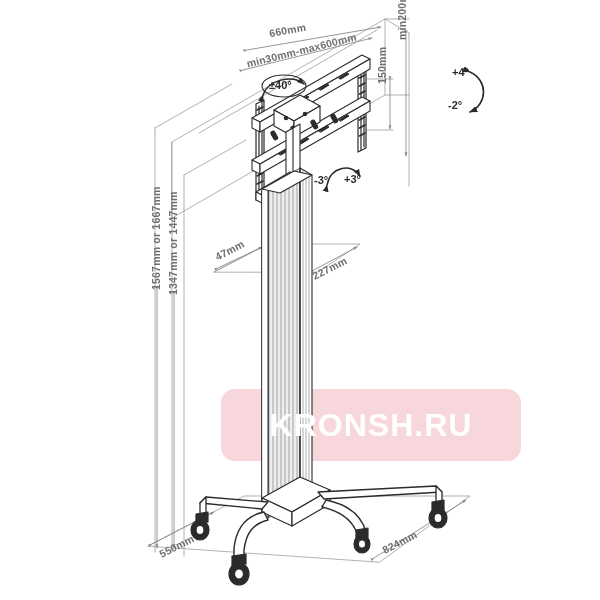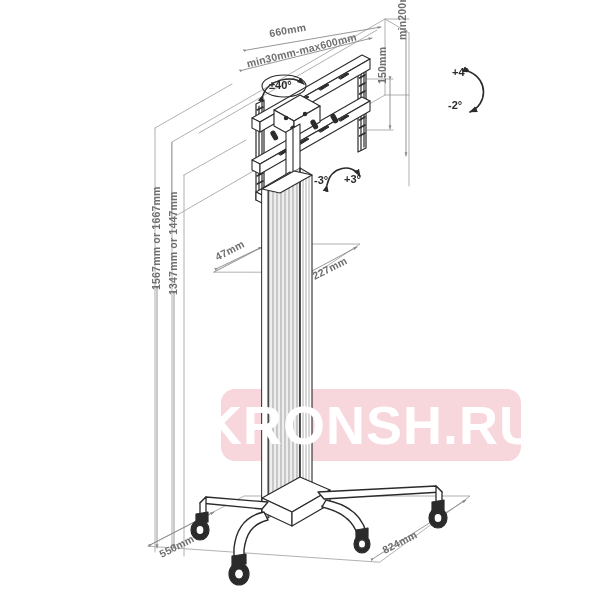--- a/index.html
+++ b/index.html
@@ -6,21 +6,21 @@
   body{width:600px;height:600px;overflow:hidden;
        font-family:"Liberation Sans","DejaVu Sans",sans-serif;}
   #stage{position:relative;width:600px;height:600px;background:#fff;}
   svg.draw{position:absolute;left:0;top:0;width:600px;height:600px;}
 
   
   #watermark{position:absolute;left:221px;top:389px;width:300px;height:72px;
              background:#f7d7dc;border-radius:14px;}
   #watermark-text{position:absolute;left:221px;top:389px;width:300px;height:72px;
                   display:flex;align-items:center;justify-content:center;
-                  color:#ffffff;font-size:54px;font-weight:bold;letter-spacing:1px;
+                  color:#ffffff;font-size:32px;font-weight:bold;letter-spacing:1px;
                   font-family:"Liberation Sans","DejaVu Sans",sans-serif;
                   white-space:nowrap;}
 
   
   .dim{position:absolute;color:#6f6f6f;font-size:10.5px;font-weight:bold;
        white-space:nowrap;letter-spacing:.2px;
        font-family:"Liberation Sans","DejaVu Sans",sans-serif;}
   .ang{position:absolute;color:#2b2b2b;font-size:11px;font-weight:bold;
        white-space:nowrap;
        font-family:"Liberation Sans","DejaVu Sans",sans-serif;}

